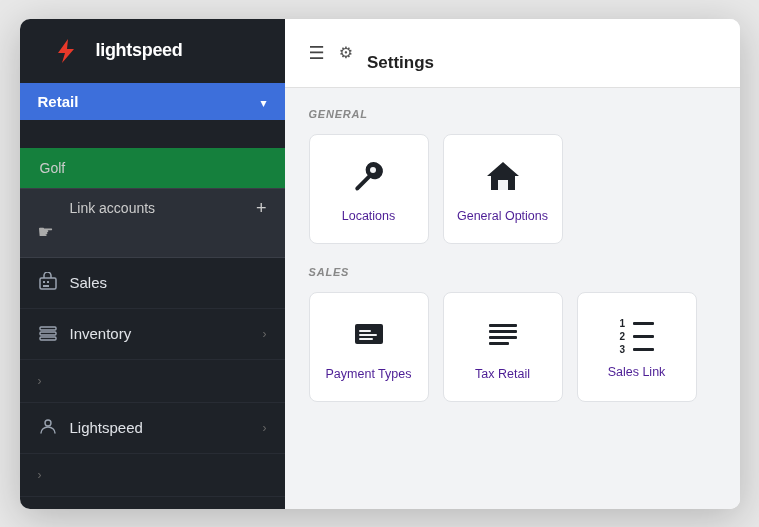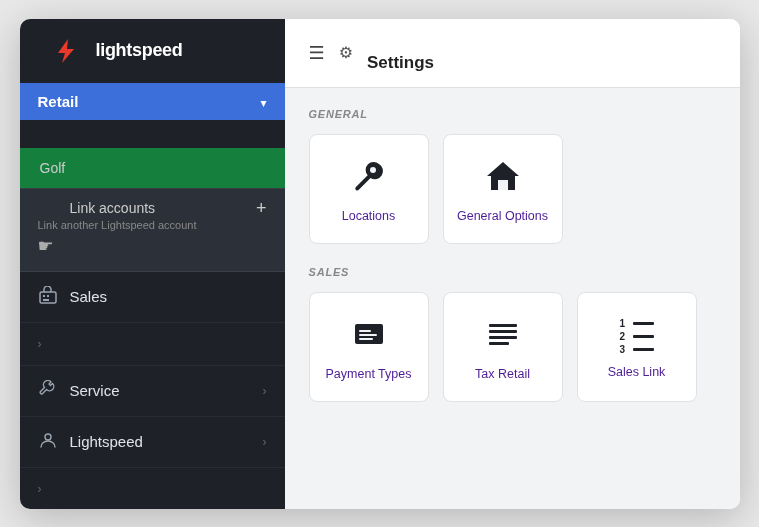--- a/index.html
+++ b/index.html
@@ -273,53 +273,54 @@
       <div class="submenu-item">
         <span>Golf</span>
       </div>
     </div>
 
     <div class="link-accounts-item">
       <div class="link-accounts-row">
         <span class="link-accounts-label">Link accounts</span>
         <span class="link-accounts-plus">+</span>
       </div>
-      <span class="link-accounts-sub">Link another Lightspeed account</span>
       <span class="cursor-hand">☛</span>
     </div>
 
     <div class="nav-item">
       <div class="nav-item-left">
         <span class="nav-item-icon">
           
           <svg width="18" height="18" viewBox="0 0 18 18" fill="none">
               <rect x="1" y="6" width="16" height="11" rx="1.5" stroke="#9aa3b0" stroke-width="1.5"></rect>
               <rect x="4" y="9" width="2" height="2" fill="#9aa3b0" rx="0.3"></rect>
               <rect x="8" y="9" width="2" height="2" fill="#9aa3b0" rx="0.3"></rect>
               <rect x="4" y="13" width="6" height="2" fill="#9aa3b0" rx="0.3"></rect>
               <path d="M5 6V3.5A3.5 3.5 0 0 1 12 3.5V6" stroke="#9aa3b0" stroke-width="1.5"></path>
             </svg>
         </span>
         <span class="nav-item-label">Sales</span>
       </div>
     </div>
 
     <div class="nav-item">
-      <span class="nav-item-chevron">›</span>
-    </div>
-
-    <div class="nav-item">
       <div class="nav-item-left">
         <span class="nav-item-icon">
           <svg width="18" height="18" viewBox="0 0 18 18" fill="none">
-              <path d="M13.5 3.5l-2 2-1.5-1.5 2-2A4 4 0 0 0 5.5 7.5l-4 4a1.5 1.5 0 0 0 2.1 2.1l4-4A4 4 0 0 0 13.5 3.5z" stroke="#9aa3b0" stroke-width="1.4" stroke-linejoin="round"></path>
+              <rect x="1" y="4" width="16" height="3" rx="1" stroke="#9aa3b0" stroke-width="1.4"></rect>
+              <rect x="1" y="9" width="16" height="3" rx="1" stroke="#9aa3b0" stroke-width="1.4"></rect>
+              <rect x="1" y="14" width="16" height="3" rx="1" stroke="#9aa3b0" stroke-width="1.4"></rect>
             </svg>
         </span>
-        <span class="nav-item-label">Service</span>
-      </div>
+        <span class="nav-item-label">Inventory</span>
+      </div>
+      <span class="nav-item-chevron">›</span>
+    </div>
+
+    <div class="nav-item">
       <span class="nav-item-chevron">›</span>
     </div>
 
     <div class="nav-item">
       <div class="nav-item-left">
         <span class="nav-item-icon">
           <svg width="18" height="18" viewBox="0 0 18 18" fill="none">
               <circle cx="9" cy="6" r="3" stroke="#9aa3b0" stroke-width="1.4"></circle>
               <path d="M2 16c0-3.3 3.1-6 7-6s7 2.7 7 6" stroke="#9aa3b0" stroke-width="1.4" stroke-linecap="round"></path>
             </svg>

